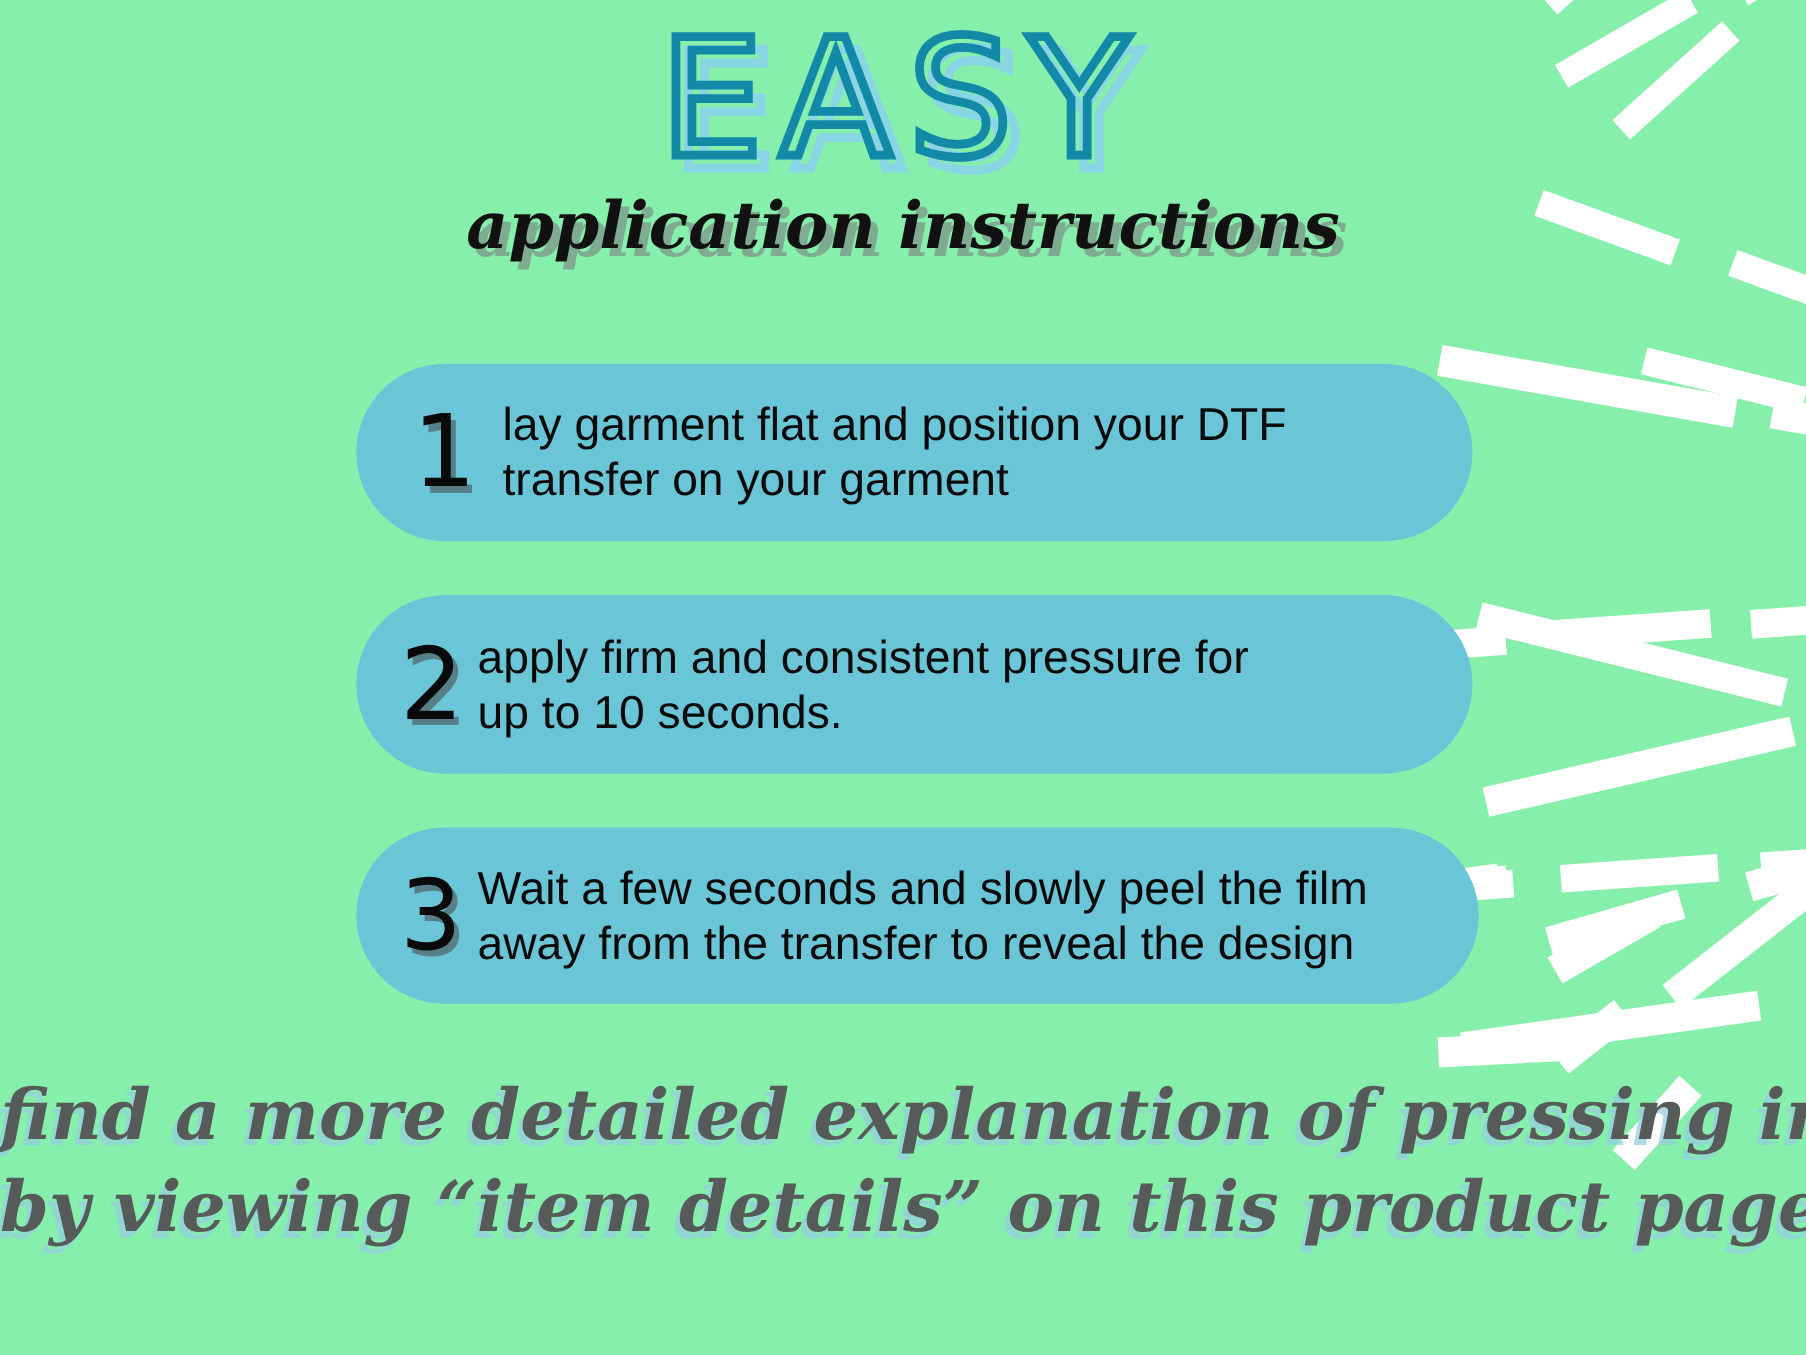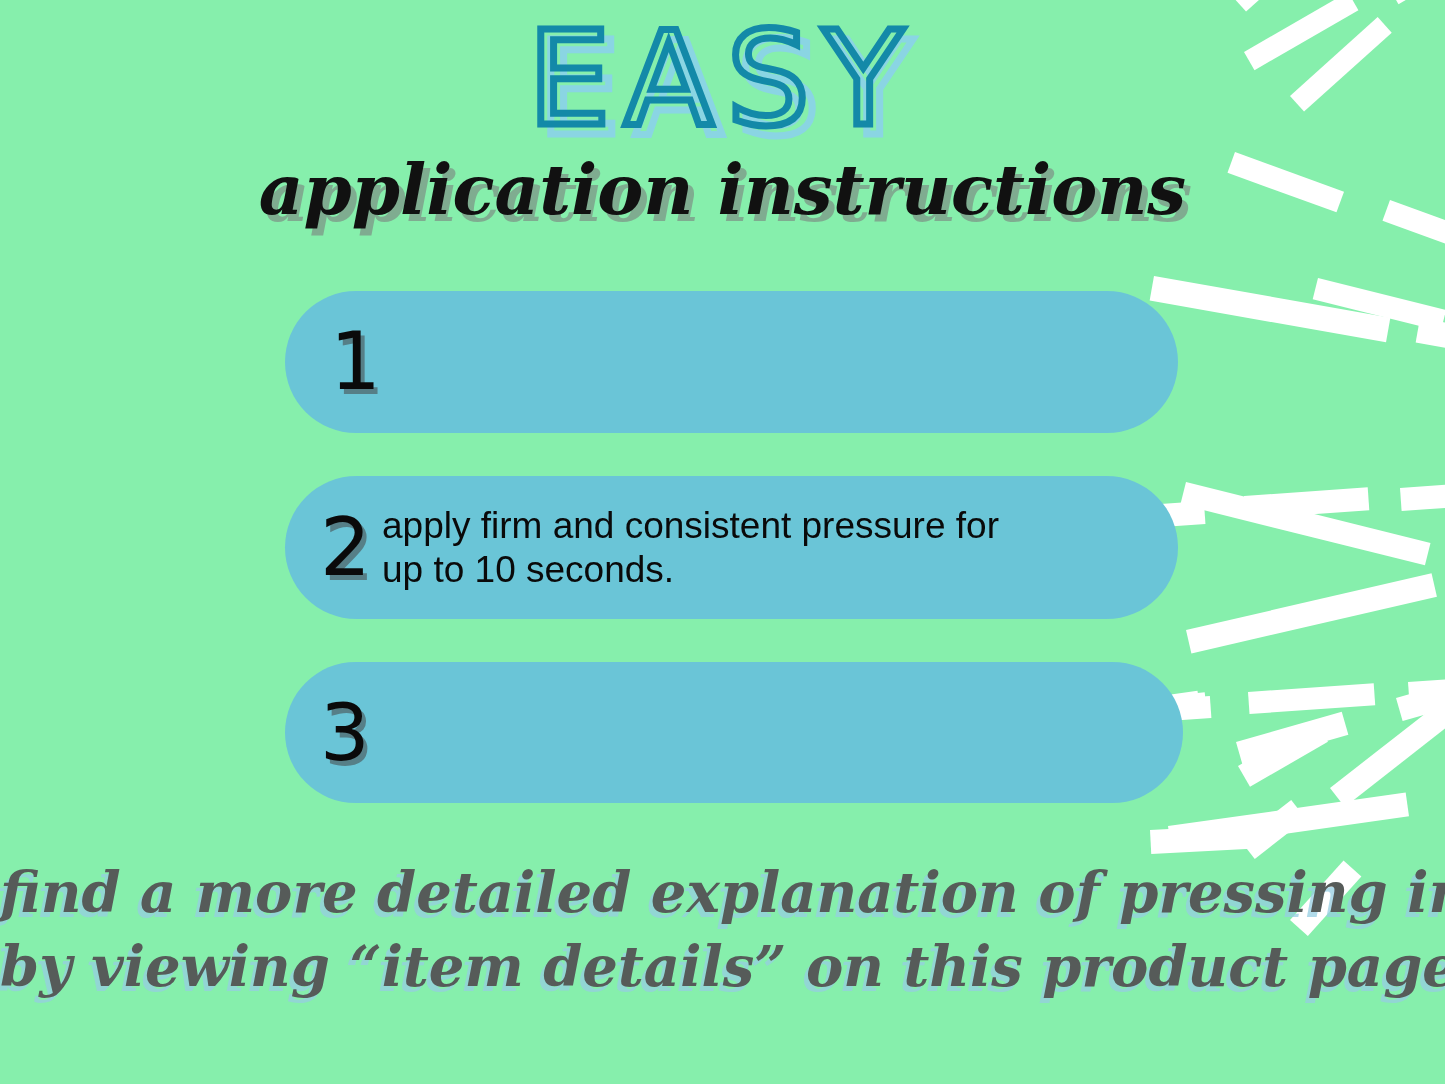--- a/index.html
+++ b/index.html
@@ -66,21 +66,21 @@
   
   #headline {
     position: absolute;
     left: 0;
     top: 155px;
     width: 1445px;
     text-align: center;
     font-family: "DejaVu Serif", serif;
     font-style: italic;
     font-weight: bold;
-    font-size: 69px;
+    font-size: 52px;
     line-height: 1.0;
     color: #111111;
     text-shadow: 6px 7px 0 rgba(120,90,110,0.45);
     white-space: nowrap;
     z-index: 5;
   }
 
   
   #steps {
     position: absolute;
@@ -202,30 +202,34 @@
 
   <div id="easy-shadow">EASY</div>
   <div id="easy-title">EASY</div>
 
   <div id="headline">application instructions</div>
 
   <div id="steps">
 
     <div class="step step-1">
       <div class="step-num">1</div>
+      <div class="step-text">lay garment flat and position your DTF
+transfer on your garment</div>
     </div>
 
     <div class="step step-2">
       <div class="step-num">2</div>
       <div class="step-text">apply firm and consistent pressure for
 up to 10 seconds.</div>
     </div>
 
     <div class="step step-3">
       <div class="step-num">3</div>
+      <div class="step-text">Wait a few seconds and slowly peel the film
+away from the transfer to reveal the design</div>
     </div>
 
   </div>
 
   <div id="footer">
     <span class="fl">find a more detailed explanation of pressing instructions</span>
     <span class="fl">by viewing “item details” on this product page!</span>
   </div>
 
 </div>

